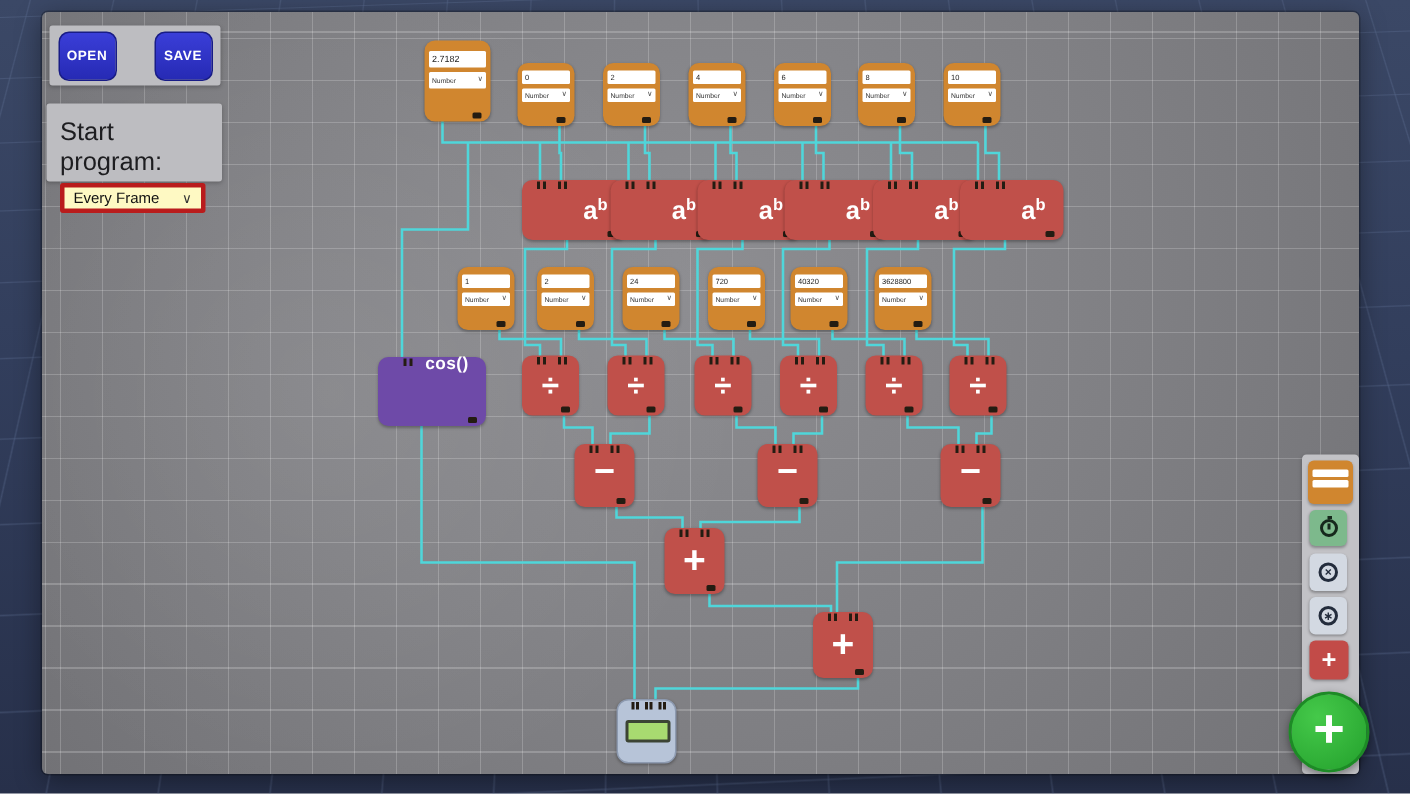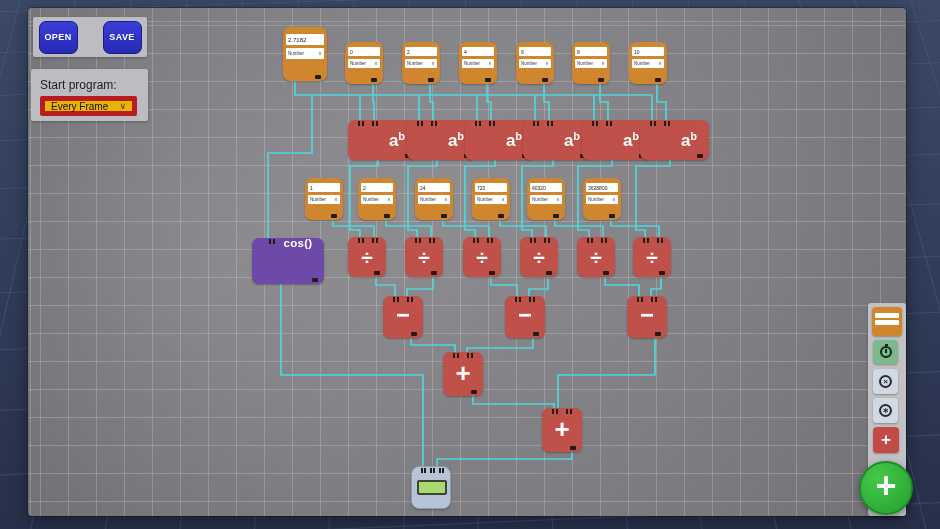--- a/index.html
+++ b/index.html
@@ -52,22 +52,22 @@
     box-shadow:4px 0 0 #241c12,14px 0 0 #241c12,18px 0 0 #241c12;}
   .pins.p1{left:17px;box-shadow:4px 0 0 #241c12;}
   .pins.p3{left:9px;box-shadow:3px 0 0 #241c12,9px 0 0 #241c12,12px 0 0 #241c12,18px 0 0 #241c12,21px 0 0 #241c12;}
   .pout{position:absolute;right:6px;bottom:2px;width:6px;height:4px;background:#241c12;border-radius:1px;}
   
   .panel{position:absolute;background:#bdbdc1;border-radius:2px;box-shadow:0 1px 3px rgba(0,0,0,.25);}
   .panel.buttons{left:33px;top:17px;width:114px;height:40px;display:flex;align-items:center;justify-content:center;gap:25px;}
   .btn{width:37px;height:31px;background:linear-gradient(180deg,#3a3ed8,#262ab4);border:1px solid #181c86;border-radius:7px;
     color:#fff;font-weight:800;font-size:9px;display:flex;align-items:center;justify-content:center;letter-spacing:.4px;cursor:pointer;}
   .panel.startprog{left:31px;top:69px;width:117px;height:52px;padding:9px 0 0 9px;box-sizing:border-box;}
-  .sp-label{font-size:12px;color:#1d1d20;}
-  .sp-select{margin-top:4px;width:97px;height:20px;background:#eab308;border:5px solid #b91c1c;border-radius:2px;
+  .sp-label{font-size:17px;color:#1d1d20;}
+  .sp-select{margin-top:4px;width:97px;height:20px;background:#fef9c3;border:3px solid #b91c1c;border-radius:2px;
     display:flex;align-items:center;justify-content:space-between;padding:0 6px;box-sizing:border-box;cursor:pointer;}
   .sp-value{font-size:10px;color:#111;}
   .sp-chev{font-size:9px;color:#333;}
   .panel.coords{left:33px;top:474px;width:122px;height:35px;border:2px solid #97979b;box-sizing:border-box;
     display:flex;align-items:center;justify-content:center;}
   .coords-text{font-family:"DejaVu Sans Mono",monospace;font-weight:bold;font-size:13px;color:#36363c;letter-spacing:-0.5px;}
   
   .palette{position:absolute;left:868px;top:303px;width:38px;height:213px;background:#c2c2c6;border-radius:3px;
     box-shadow:0 1px 3px rgba(0,0,0,.25);}
   .card{position:absolute;border-radius:4px;box-shadow:0 1px 2px rgba(0,0,0,.3);cursor:pointer;}

